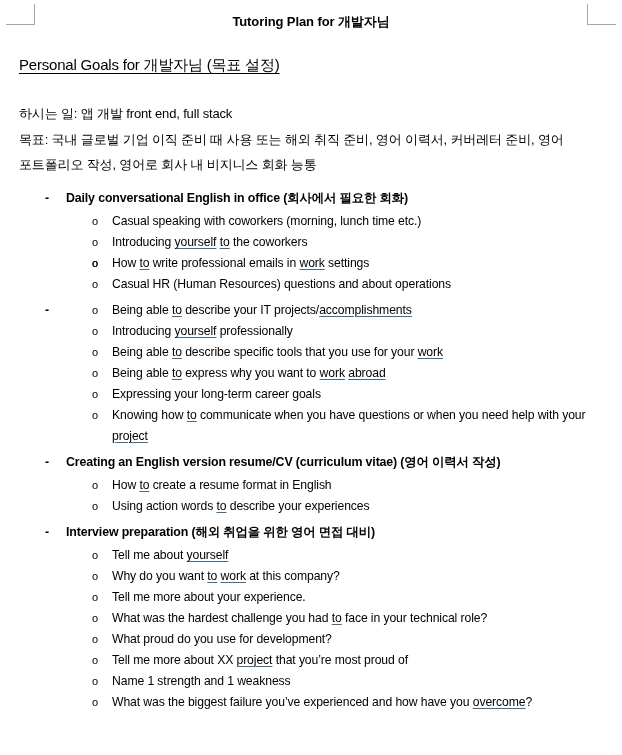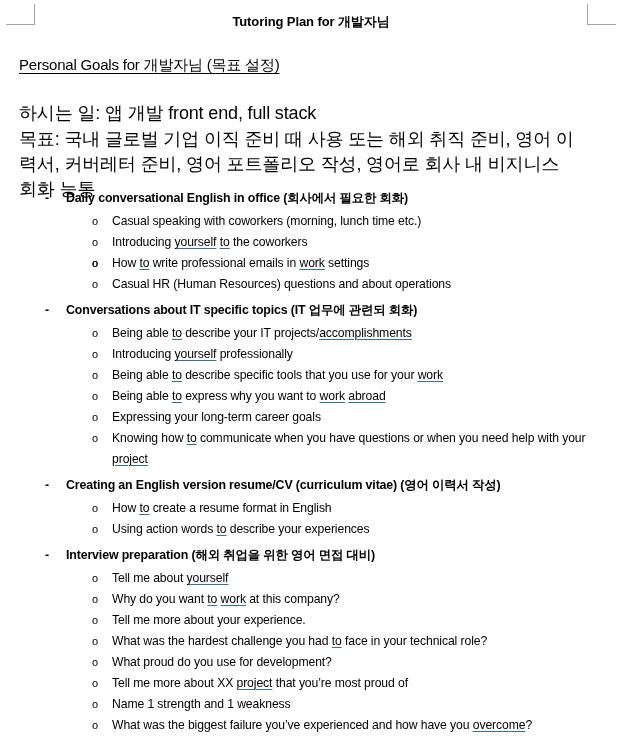--- a/index.html
+++ b/index.html
@@ -56,21 +56,21 @@
     text-decoration: underline;
     text-underline-offset: 3px;
     letter-spacing: -0.2px;
   }
 
   
   .intro {
     position: absolute;
     left: 19px;
     width: 560px;
-    font-size: 18px;
+    font-size: 13px;
     line-height: 25px;
     letter-spacing: -0.15px;
   }
   .intro-1 { top: 101px; }
   .intro-2 { top: 127px; }
 
   
   .outline {
     position: absolute;
     left: 0;
@@ -156,21 +156,20 @@
       <span class="marker">o</span>
       <span class="text">How <u class="sq">to</u> write professional emails in <u class="sq">work</u> settings</span>
     </div>
     <div class="lvl2">
       <span class="marker">o</span>
       <span class="text">Casual HR (Human Resources) questions and about operations</span>
     </div>
 
     <div class="lvl1">
       <span class="marker">-</span>
-      <span>Conversations about IT specific topics (IT 업무에 관련되 회화)</span>
     </div>
     <div class="lvl2 first">
       <span class="marker">o</span>
       <span class="text">Being able <u class="sq">to</u> describe your IT projects/<u class="sq">accomplishments</u></span>
     </div>
     <div class="lvl2">
       <span class="marker">o</span>
       <span class="text">Introducing <u class="sq">yourself</u> professionally</span>
     </div>
     <div class="lvl2">

